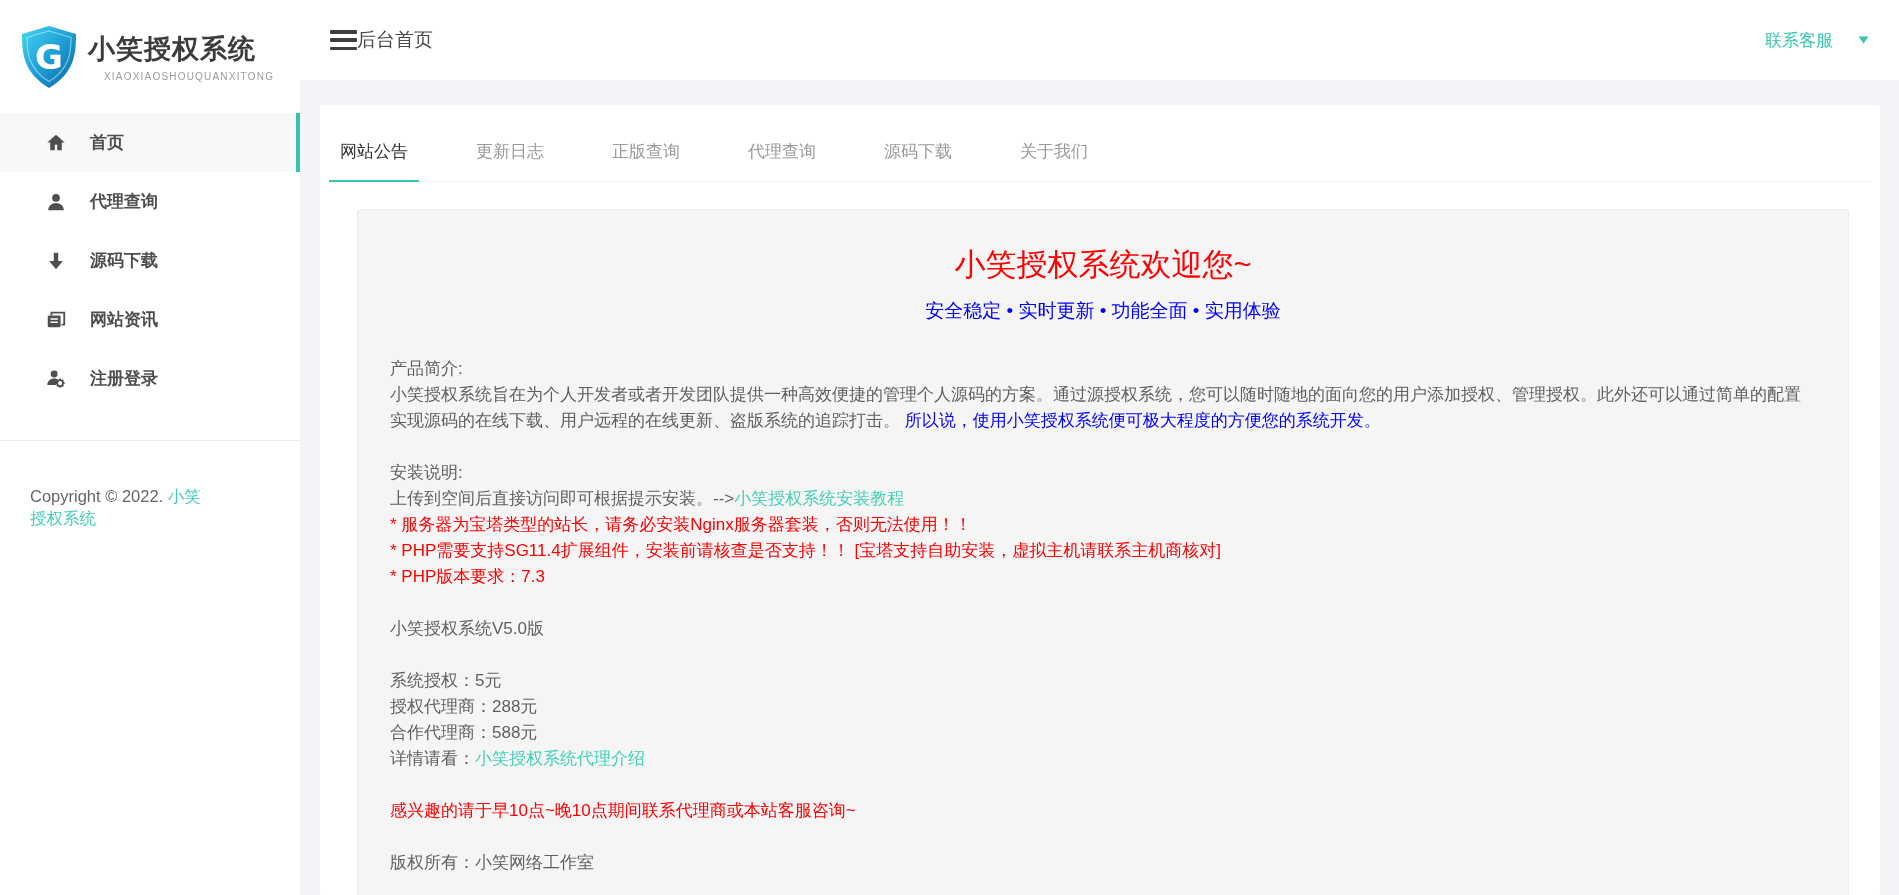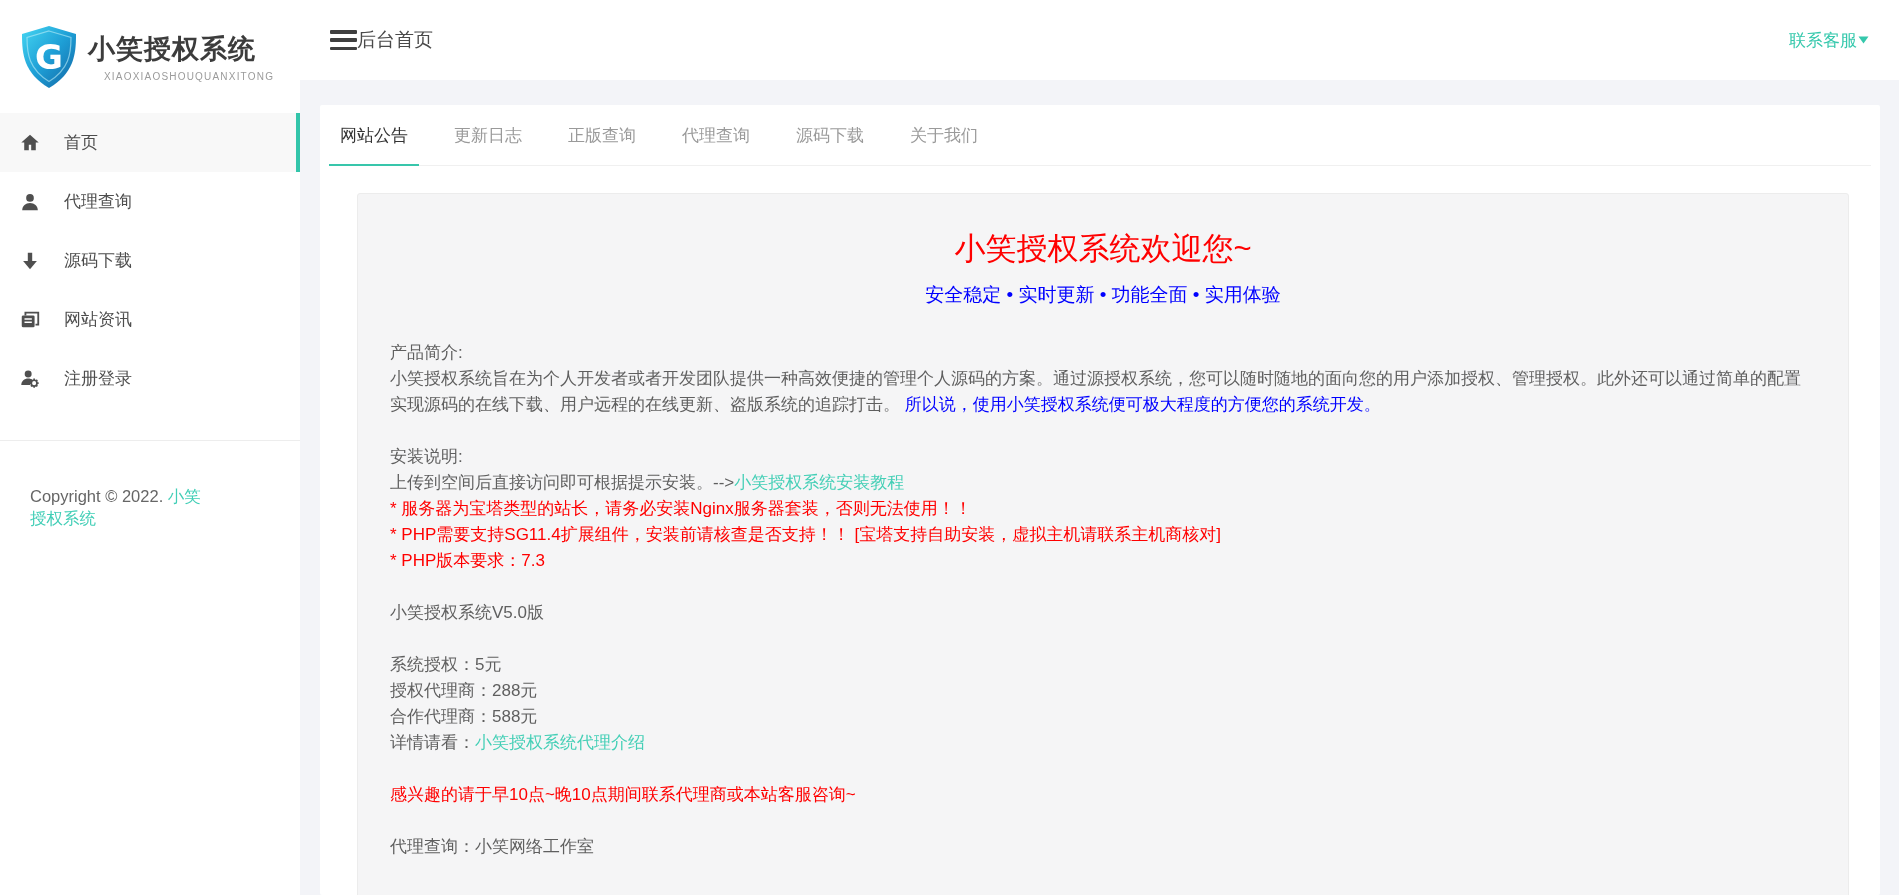--- a/index.html
+++ b/index.html
@@ -8,48 +8,48 @@
 
   
   .sidebar { position:absolute; left:0; top:0; width:300px; height:895px;
     background:#fff; z-index:3; }
   .logo-box { height:113px; display:flex; align-items:center; padding-left:20px; }
   .logo-shield { width:58px; height:64px; flex:0 0 auto; }
   .logo-texts { margin-left:10px; }
   .logo-title { font-size:27px; font-weight:bold; color:#3c3c3c; letter-spacing:1px; }
   .logo-sub { font-size:10px; color:#9b9b9b; letter-spacing:1.2px; margin-top:4px;margin-left:16px; }
 
-  .menu-item { height:59px; display:flex; align-items:center; padding-left:18px;
-    cursor:pointer; }
+  .menu-item { height:59px; display:flex; align-items:center; padding-left:44px;
+    cursor:pointer;font-weight:bold; }
   .menu-item .mi-icon { width:24px; height:24px; display:flex; align-items:center;
     justify-content:center; }
   .menu-item .mi-icon svg { width:22px; height:22px; }
   .menu-item .mi-label { margin-left:22px; font-size:17px; color:#4d4d4d; }
   .menu-item.active { background:#f8f8f8; border-right:4px solid #33c5aa; }
 
   .side-divider { border-top:1px solid #ededed; margin-top:32px; }
   .copyright { padding:44px 30px 0 30px; width:245px; font-size:16.5px;
     color:#666; line-height:22px; }
   .copyright .site-link { color:#41ceb6; cursor:pointer; }
 
   
   .topbar { position:absolute; left:300px; top:0; width:1599px; height:80px;
     background:#fff; display:flex; align-items:center; padding:0 30px; }
   .burger { width:27px; height:20px; display:flex; flex-direction:column;
     justify-content:space-between; cursor:pointer; }
   .burger span { display:block; height:3.5px; background:#3f3f3f; border-radius:1px; }
   .topbar-title { font-size:19px; color:#4a4a4a; }
-  .contact { margin-left:auto; display:flex; align-items:center; gap:1px;
+  .contact { margin-left:auto; display:flex; align-items:center; gap:25px;
     color:#35c8ac; font-size:17px; cursor:pointer; }
   .contact svg { width:11px; height:8px; }
 
   
   .card { position:absolute; left:320px; top:105px; width:1560px; height:790px;
     background:#fff; border-radius:2px; }
-  .tabs { display:flex; margin:0 9px; border-bottom:1px solid #f0f0f0; height:61px; }
+  .tabs { display:flex; margin:16px 9px; border-bottom:1px solid #f0f0f0; height:61px;gap:22px; }
   .tab { height:61px; line-height:61px; padding:0 11px; margin-right:24px;
     font-size:17px; color:#9a9a9a; cursor:pointer; border-bottom:2px solid transparent;
     margin-bottom:-1px; }
   .tab.active { color:#333; border-bottom-color:#38c6ab; }
 
   .notice-box { margin:27px 31px 0 37px; height:776px; background:#f5f5f6;
     border:1px solid #ececec; border-radius:3px; padding:24px 32px; overflow:hidden; }
   .notice-title { text-align:center; font-size:31px; color:#ff0000; margin-top:10px; }
   .notice-subtitle { text-align:center; font-size:19px; color:#0000ff; margin-top:12px; }
   .notice-body { margin-top:32px; font-size:17px; line-height:26px; color:#5f5f5f; }
@@ -187,16 +187,16 @@
         <div class="nline">&nbsp;</div>
         <div class="nline"><span class="seg-text">小笑授权系统V5.0版</span></div>
         <div class="nline">&nbsp;</div>
         <div class="nline"><span class="seg-text">系统授权：5元</span></div>
         <div class="nline"><span class="seg-text">授权代理商：288元</span></div>
         <div class="nline"><span class="seg-text">合作代理商：588元</span></div>
         <div class="nline"><span class="seg-text">详情请看：</span><span class="seg-link">小笑授权系统代理介绍</span></div>
         <div class="nline">&nbsp;</div>
         <div class="nline"><span class="seg-red">感兴趣的请于早10点~晚10点期间联系代理商或本站客服咨询~</span></div>
         <div class="nline">&nbsp;</div>
-        <div class="nline"><span class="seg-text">代理查询：小笑网络工作室</span></div>
+        <div class="nline"><span class="seg-text">版权所有：小笑网络工作室</span></div>
       </div>
   </div>
 </div>
 
 </body></html>

